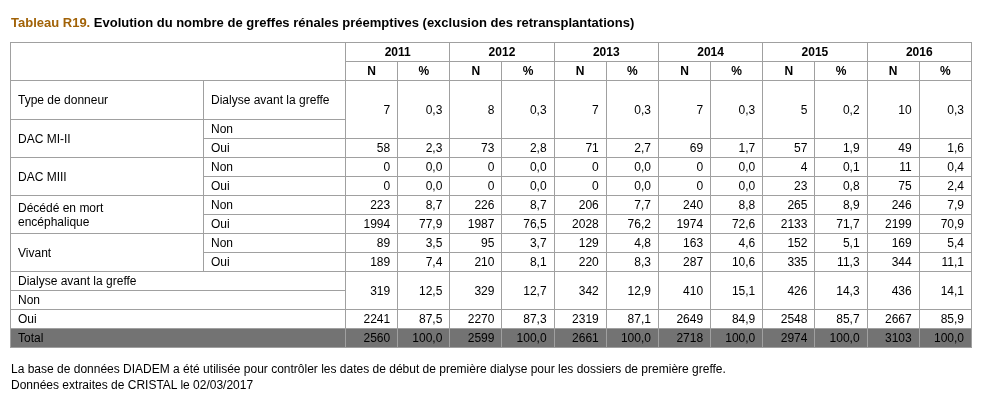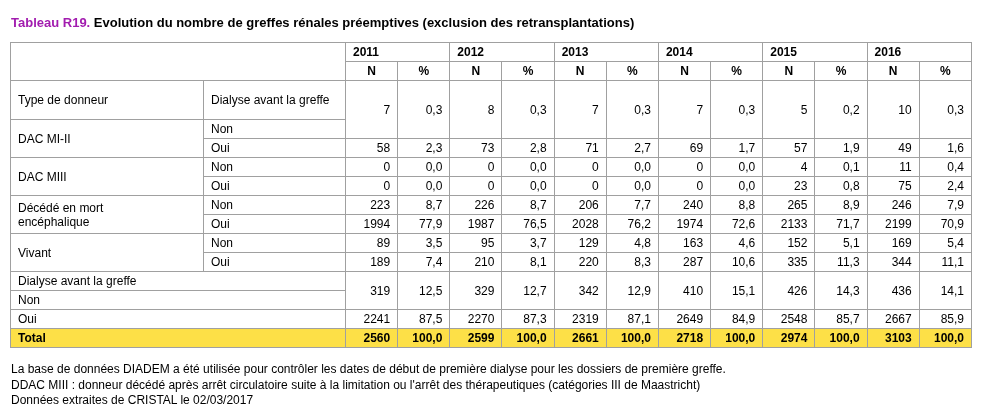--- a/index.html
+++ b/index.html
@@ -1,31 +1,31 @@
 <!DOCTYPE html>
 <html><head>
 <meta charset="utf-8">
 <style>
   html,body{margin:0;padding:0;background:#ffffff;}
   body{font-family:"Liberation Sans","DejaVu Sans",sans-serif;color:#000;}
   .page{width:982px;height:409px;box-sizing:border-box;padding:10px 10px 0 10px;overflow:hidden;}
   .title{font-size:13px;font-weight:bold;margin:5px 0 12px 1px;white-space:nowrap;}
-  .title .prefix{color:#a21caf;}
+  .title .prefix{color:#a16207;}
   table.grid{border-collapse:collapse;table-layout:fixed;width:962px;font-size:12px;}
   table.grid td{border:1px solid #a0a0a0;padding:2px 7px;line-height:14px;overflow:hidden;vertical-align:middle;}
   td.corner{}
-  td.year{font-weight:bold;text-align:left;padding:1px 7px 1px 3px;}
+  td.year{font-weight:bold;text-align:center;padding:1px 7px 1px 3px;}
   td.nh{font-weight:bold;text-align:center;padding:2px 3px;}
   td.num{text-align:right;padding-right:7px;}
   td.vb{vertical-align:bottom;}
   td.lt{text-align:left;}
   td.hdr{vertical-align:top;height:34px;}
   td.group{vertical-align:top;}
   td.group span{display:inline-block;max-width:150px;}
-  tr.total-row td{font-weight:bold;background:#fde047;}
+  tr.total-row td{font-weight:normal;background:#737373;}
   .footnotes{margin-top:14px;font-size:12px;line-height:15.5px;margin-left:1px;}
 </style>
 </head>
 <body>
 
 <div class="page">
   <div class="title">
     <span class="prefix">Tableau R19.</span>
     <span>Evolution du nombre de greffes rénales préemptives (exclusion des retransplantations)</span>
   </div>
@@ -245,16 +245,15 @@
           <td class="num"><span>2974</span></td>
           <td class="num"><span>100,0</span></td>
           <td class="num"><span>3103</span></td>
           <td class="num"><span>100,0</span></td>
         </tr>
       </tbody>
   </table>
 
   <div class="footnotes">
     <div>La base de données DIADEM a été utilisée pour contrôler les dates de début de première dialyse pour les dossiers de première greffe.</div>
-    <div>DDAC MIII : donneur décédé après arrêt circulatoire suite à la limitation ou l'arrêt des thérapeutiques (catégories III de Maastricht)</div>
     <div>Données extraites de CRISTAL le 02/03/2017</div>
   </div>
 </div>
 
 </body></html>

